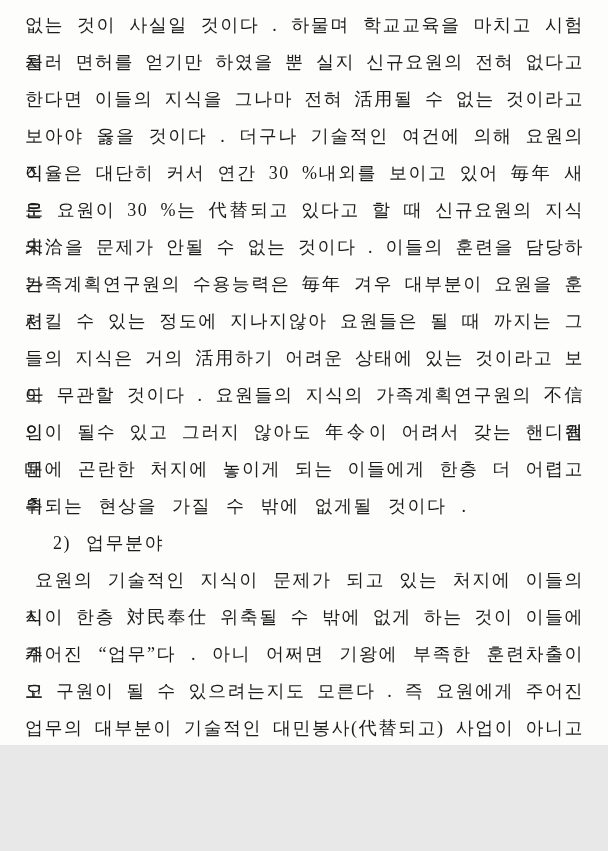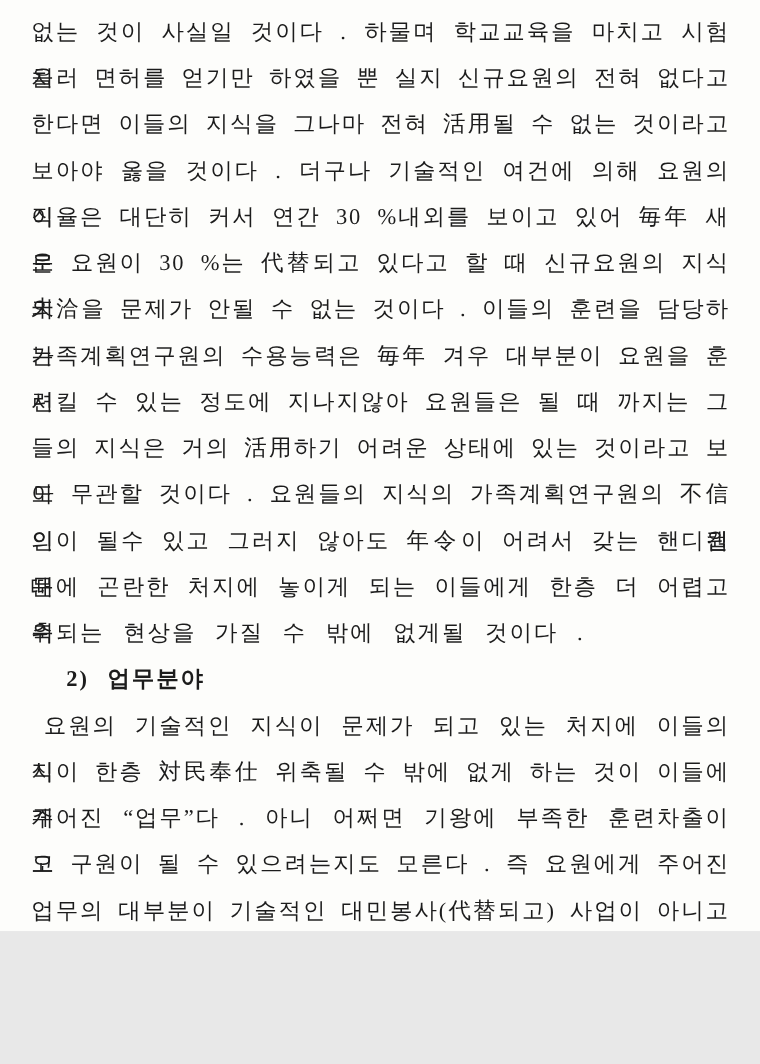--- a/index.html
+++ b/index.html
@@ -37,21 +37,20 @@
     text-align: justify;
     text-align-last: justify;
   }
   .short {
     text-align: left;
     word-spacing: 9px;
   }
   .heading-row {
     padding-left: 28px;
     word-spacing: 9px;
-    font-weight: bold;
   }
   .p2-first {
     text-indent: 10px;
   }
   .page-num-row {
     text-align: center;
     letter-spacing: 4px;
     word-spacing: 0;
     font-size: 17px;
   }

